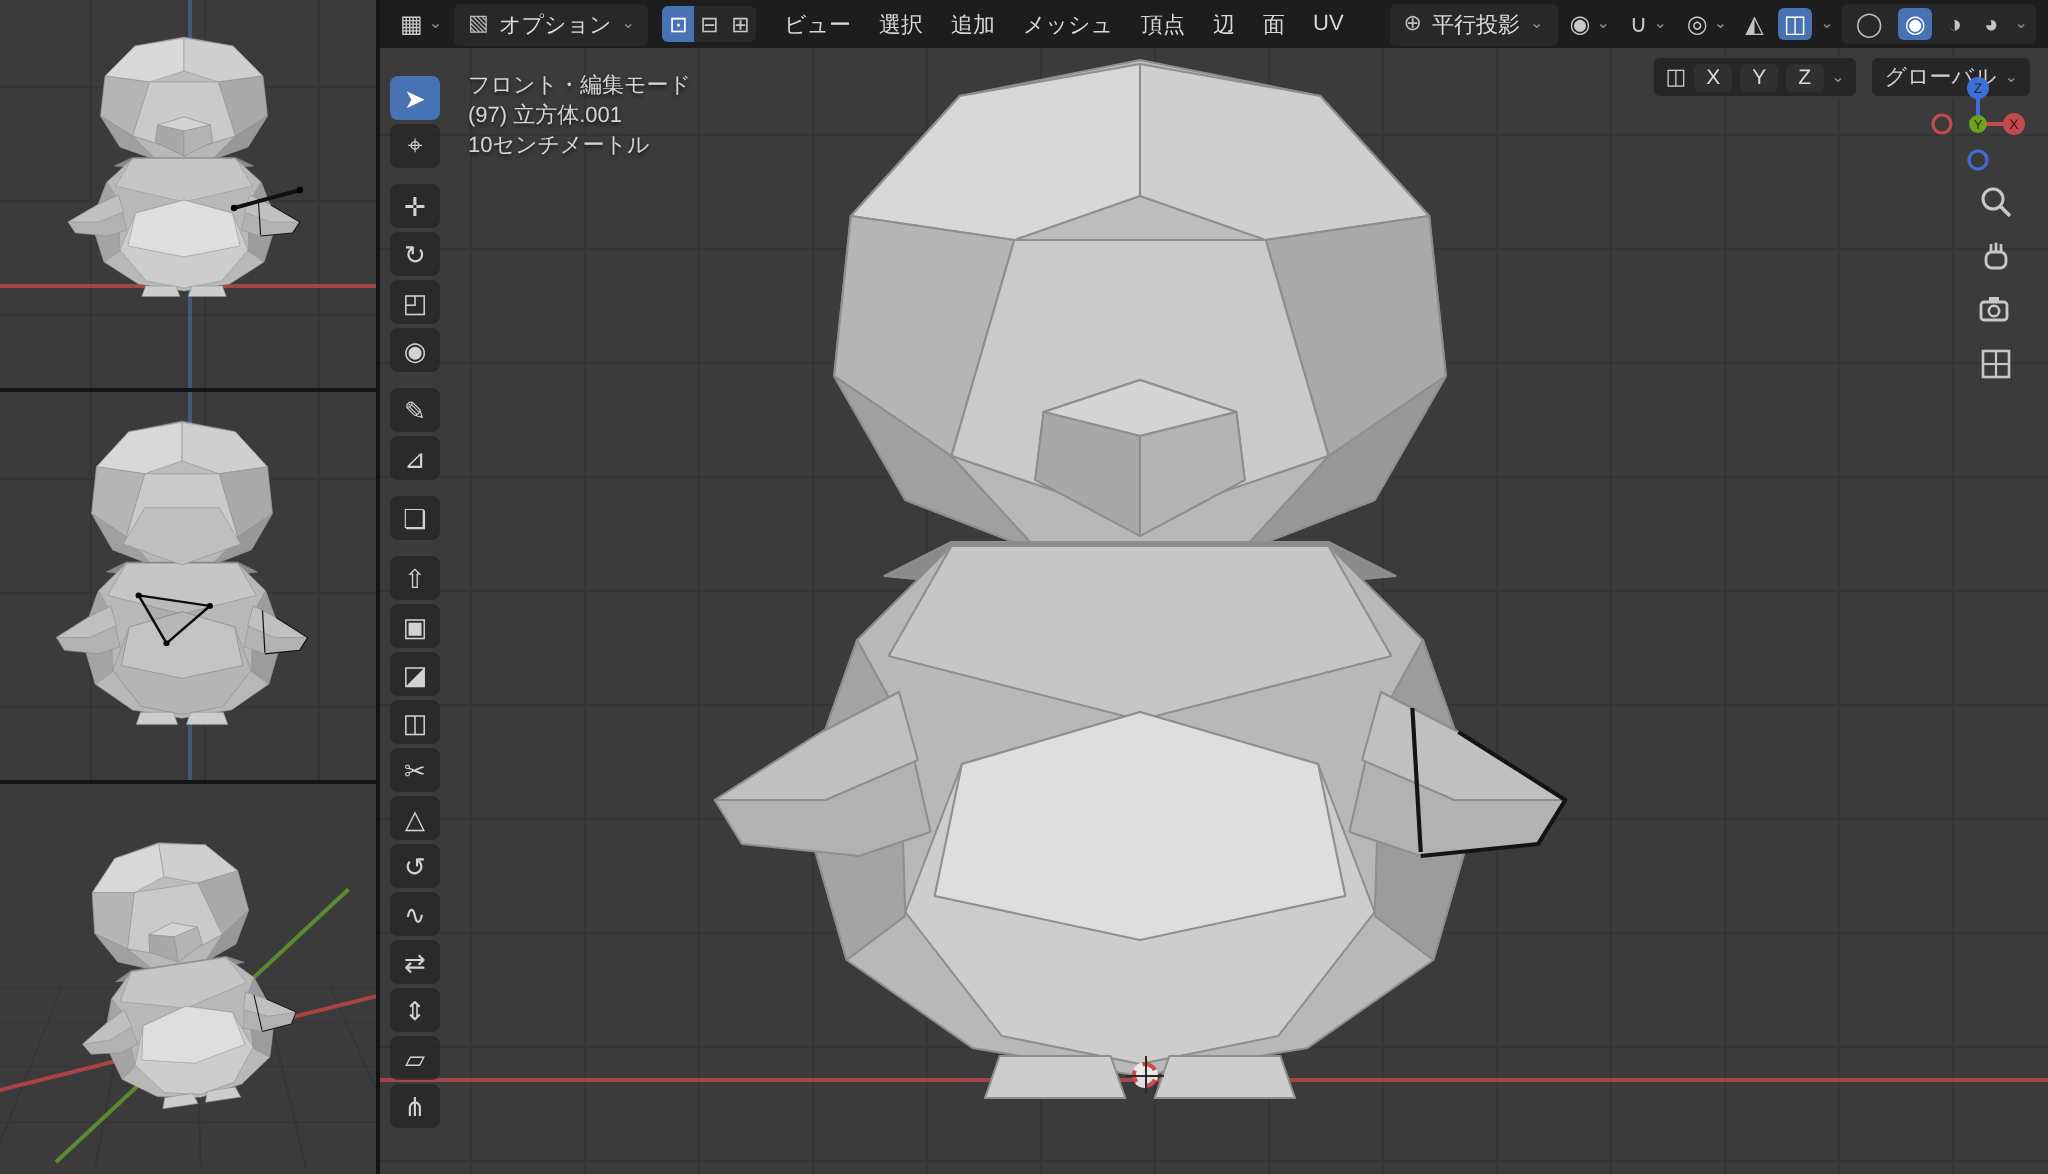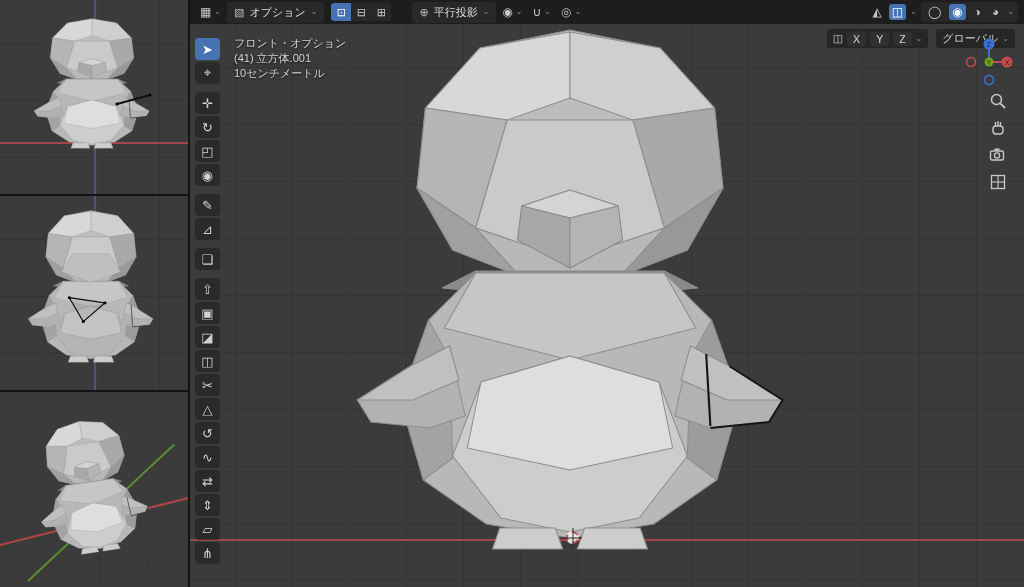--- a/index.html
+++ b/index.html
@@ -172,20 +172,30 @@
       <div class="dropdown">
         <span class="ic">▧</span>
         <span>オプション</span>
         <span class="caret">⌄</span>
       </div>
       <div class="selgroup">
         <span class="selbtn active">⊡</span>
         <span class="selbtn">⊟</span>
         <span class="selbtn">⊞</span>
       </div>
+      <nav class="menus">
+        <span class="menu">ビュー</span>
+        <span class="menu">選択</span>
+        <span class="menu">追加</span>
+        <span class="menu">メッシュ</span>
+        <span class="menu">頂点</span>
+        <span class="menu">辺</span>
+        <span class="menu">面</span>
+        <span class="menu">UV</span>
+      </nav>
       <div class="dropdown" style="margin-left:14px">
         <span class="ic">⊕</span>
         <span>平行投影</span>
         <span class="caret">⌄</span>
       </div>
       <div class="hbtn">
         <span class="ic">◉</span>
         <span class="caret">⌄</span>
       </div>
       <div class="hbtn">
@@ -220,22 +230,22 @@
           <span class="axisbtn">Z</span>
           <span class="caret">⌄</span>
         </div>
         <div class="pill">
           <span>グローバル</span>
           <span class="caret">⌄</span>
         </div>
       </div>
 
       <div class="ovl">
-        <div>フロント・オプション</div>
-        <div>(41) 立方体.001</div>
+        <div>フロント・編集モード</div>
+        <div>(97) 立方体.001</div>
         <div>10センチメートル</div>
       </div>
 
       <div class="toolbar">
         <div class="tool active">➤</div>
         <div class="tool">⌖</div>
         <div class="tool tgap">✛</div>
         <div class="tool">↻</div>
         <div class="tool">◰</div>
         <div class="tool">◉</div>

